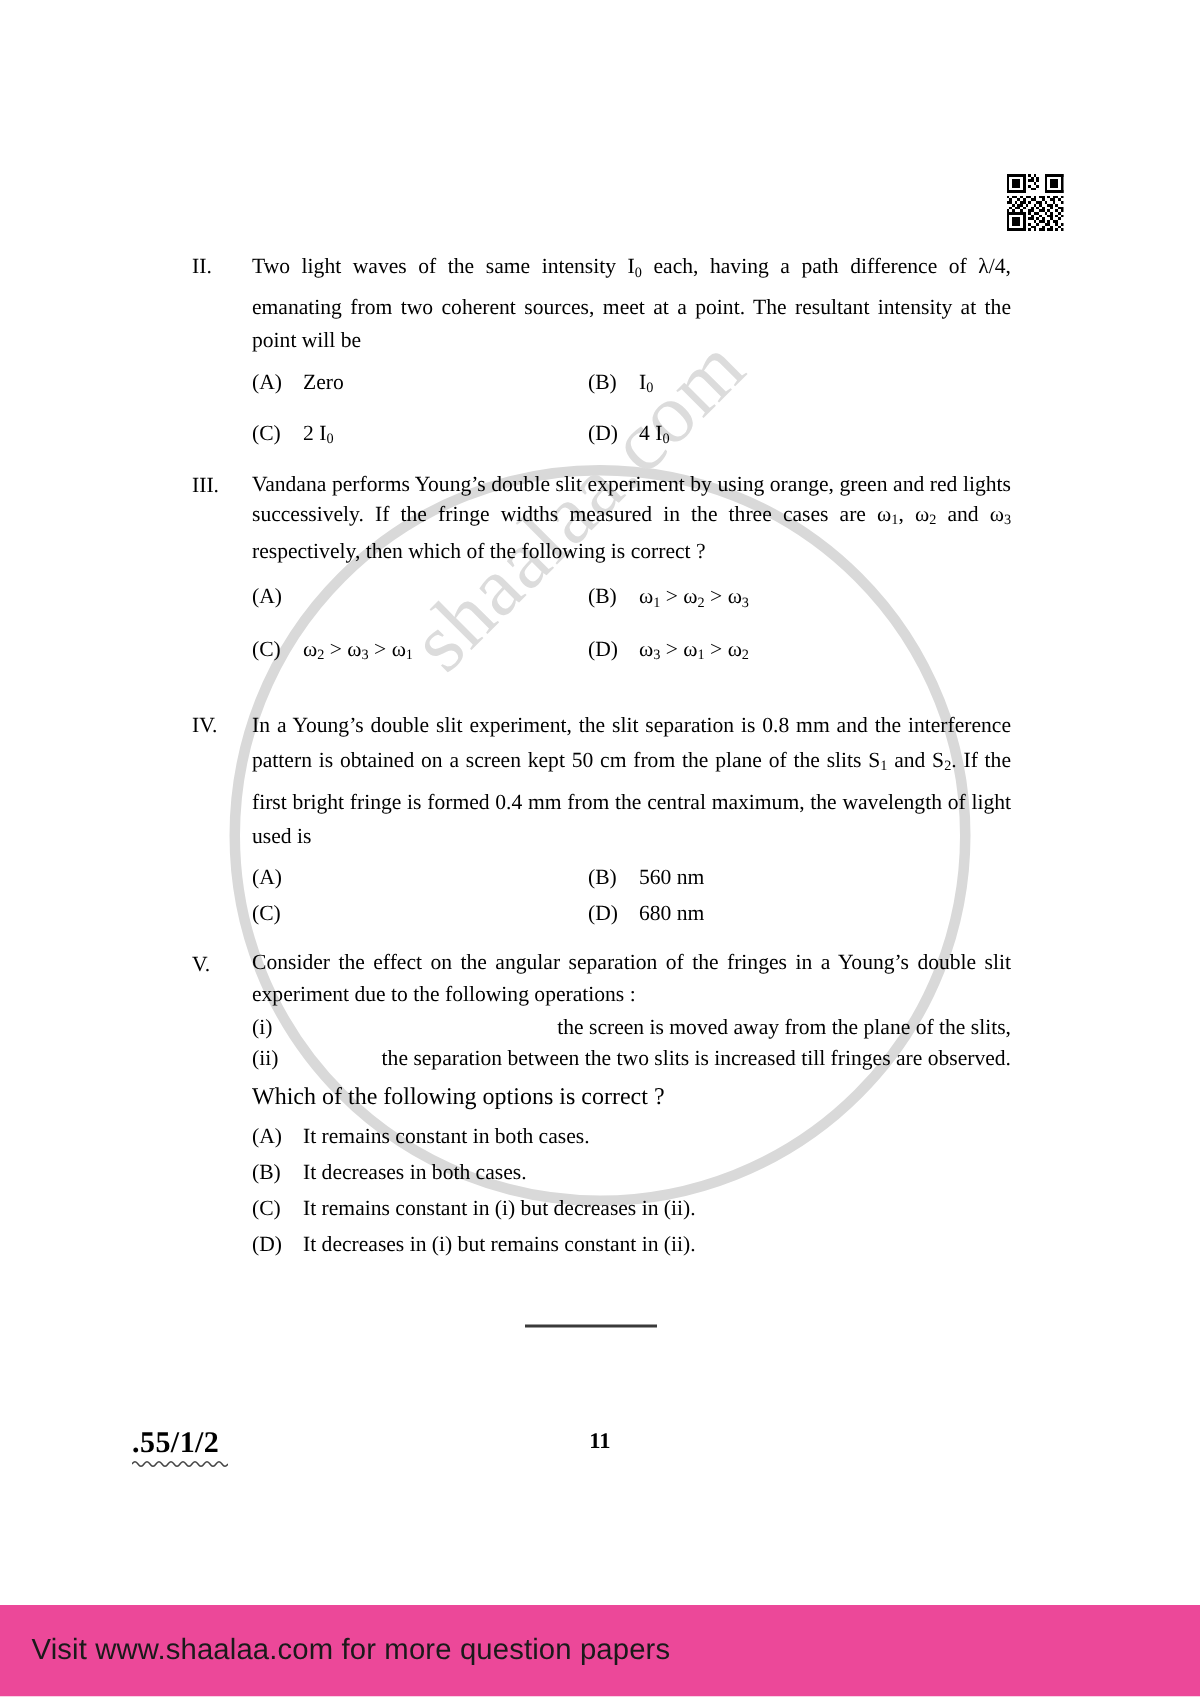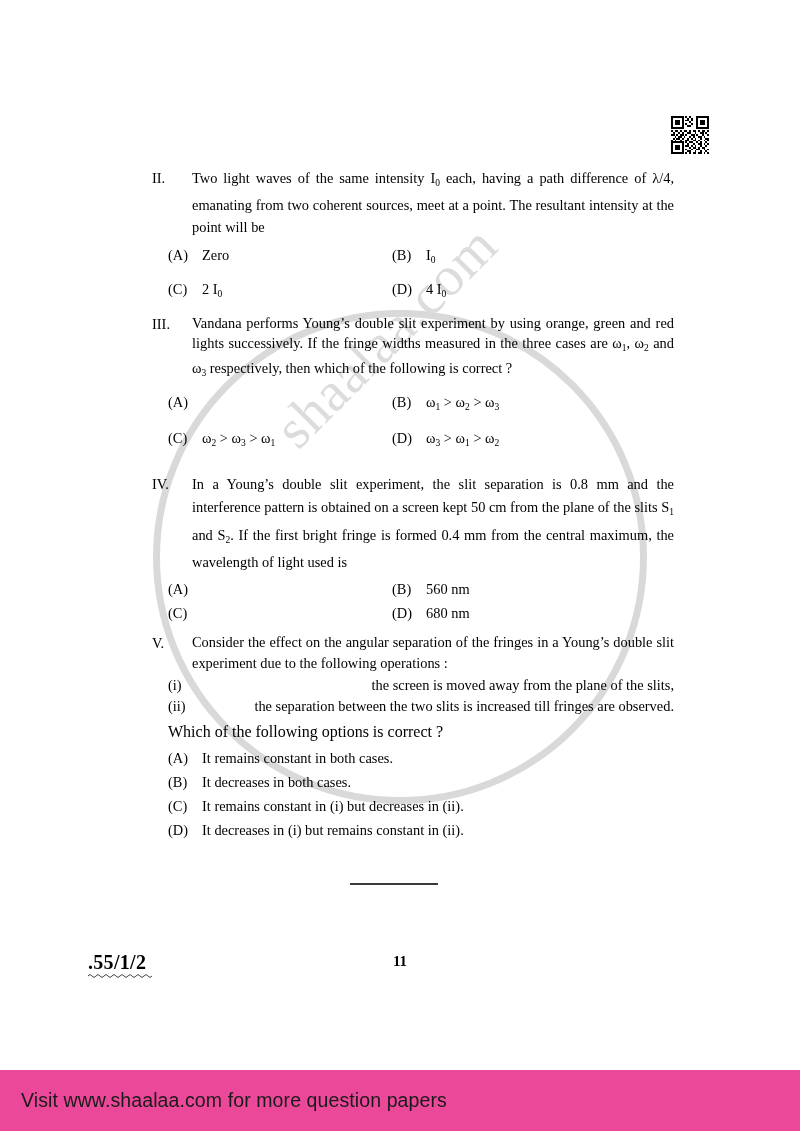--- a/index.html
+++ b/index.html
@@ -81,21 +81,20 @@
   .q-head {
     display: flex;
     align-items: flex-start;
   }
   .q-num {
     width: 40px;
     flex: 0 0 40px;
     font-size: 14.4px;
     line-height: 22px;
     text-align: left;
-    margin-left: 24px;
   }
   .q-body {
     flex: 1;
     font-size: 14.4px;
     line-height: 22px;
     text-align: justify;
     text-justify: inter-word;
   }
 
   .opt-grid {

